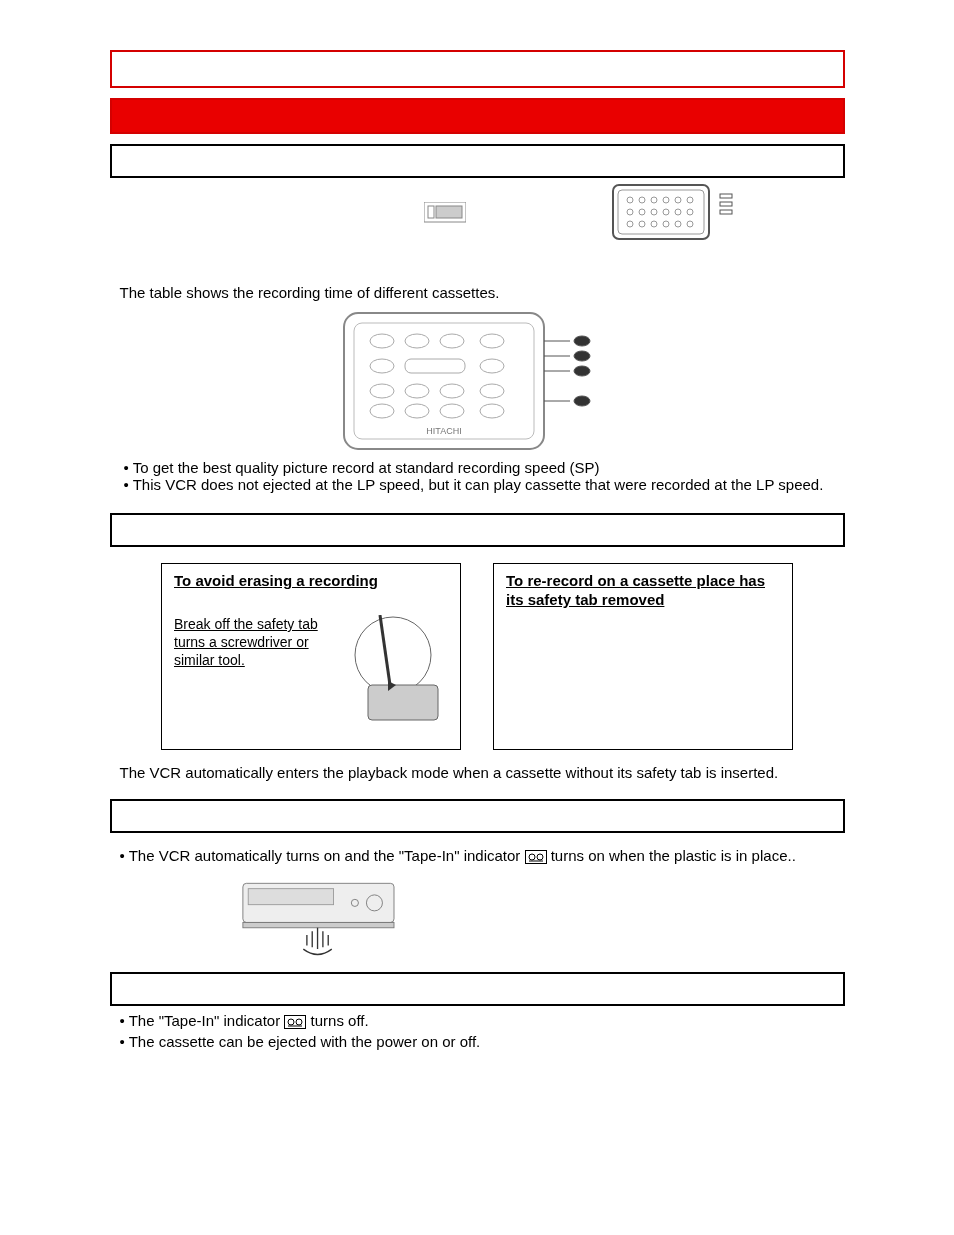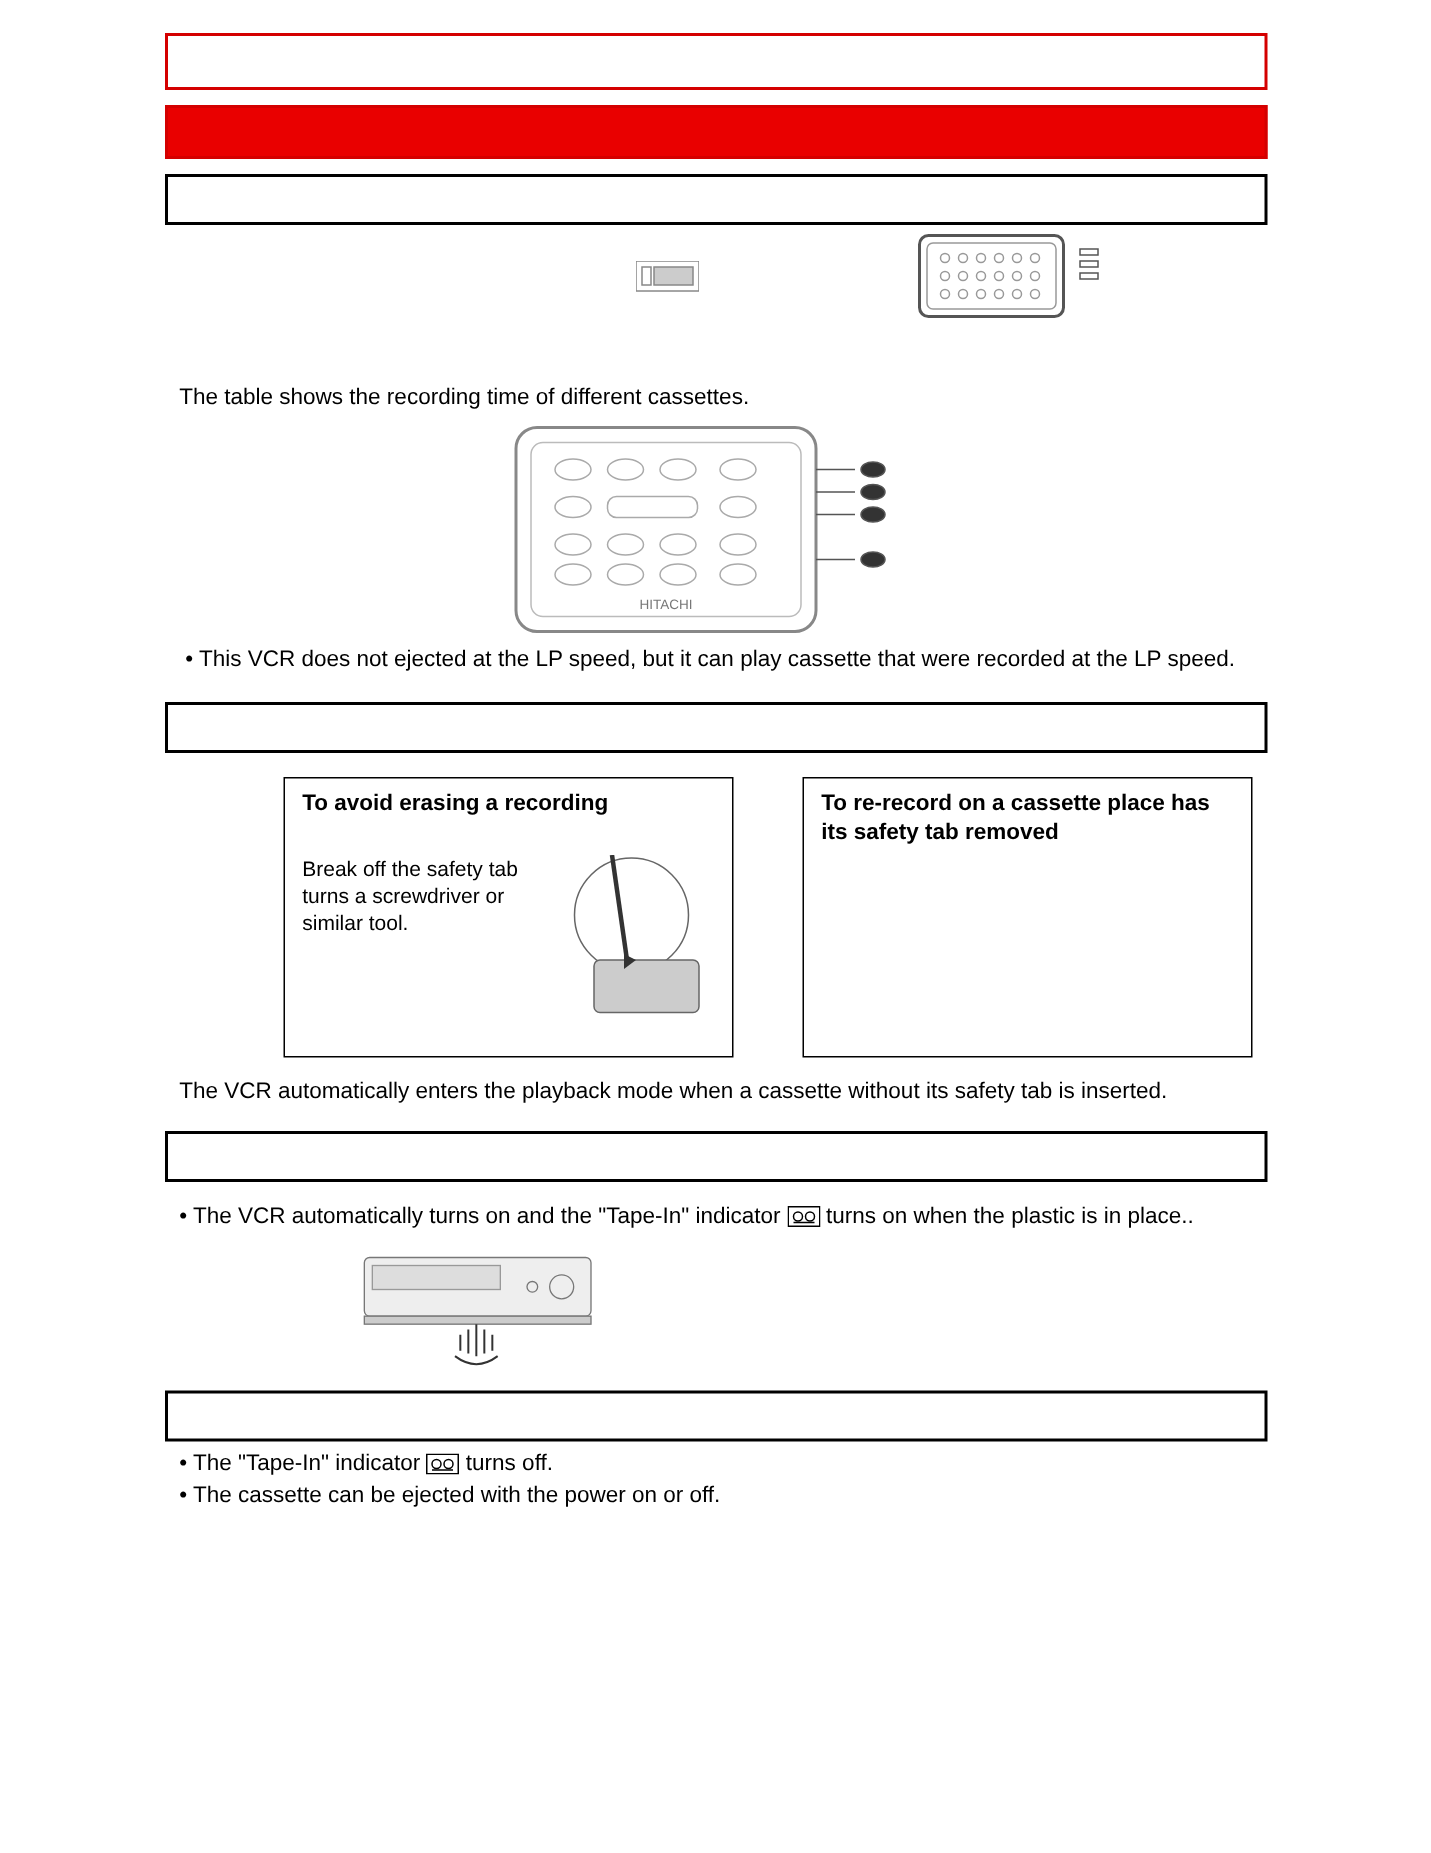--- a/index.html
+++ b/index.html
@@ -7,21 +7,21 @@
     padding: 0;
     background: #fff;
     font-family: Arial, Helvetica, sans-serif;
     font-size: 15px;
     color: #000;
   }
   .page {
     width: 935px;
     min-height: 1235px;
     margin: 0 auto;
-    padding-top: 22px;
+    padding-top: 50px;
     box-sizing: border-box;
     position: relative;
   }
   .outer-box {
     margin: 0 100px;
     border: 2px solid #d40000;
     height: 34px;
   }
   .red-box {
     margin: 10px 100px 0 100px;
@@ -67,23 +67,24 @@
     display:flex;
     justify-content:center;
     margin: 10px 0 8px 0;
   }
   .remote-big svg { width: 270px; height: 140px; }
 
   .bullets { margin-left: 4px; }
 
   .two-panel {
     display:flex;
-    gap: 46px;
-    justify-content:flex-end;
+    gap: 32px;
+    justify-content:center;
     margin-top: 16px;
+    text-decoration: underline;
   }
   .panel {
     border: 1px solid #000;
     width: 300px;
     padding: 8px 12px 14px 12px;
     box-sizing: border-box;
   }
   .panel-title { font-weight: bold; }
   .panel-body {
     display:flex;
@@ -189,20 +190,21 @@
           <ellipse cx="240" cy="45" rx="8" ry="5" fill="#333"></ellipse>
           <line x1="202" y1="60" x2="228" y2="60" stroke-width="1"></line>
           <ellipse cx="240" cy="60" rx="8" ry="5" fill="#333"></ellipse>
           <line x1="202" y1="90" x2="228" y2="90" stroke-width="1"></line>
           <ellipse cx="240" cy="90" rx="8" ry="5" fill="#333"></ellipse>
         </g>
       </svg>
     </div>
 
     <div class="bullets">
+      <div>• To get the best quality picture record at standard recording speed (SP)</div>
       <div style="max-width:720px">• This VCR does not ejected at the LP speed, but it can play cassette that were recorded at the LP speed.</div>
     </div>
   </div>
 
   <div class="black-box" style="margin-top:20px"></div>
 
   <div class="body-block">
     <div class="two-panel">
       <div class="panel">
         <div class="panel-title">To avoid erasing a recording</div>

